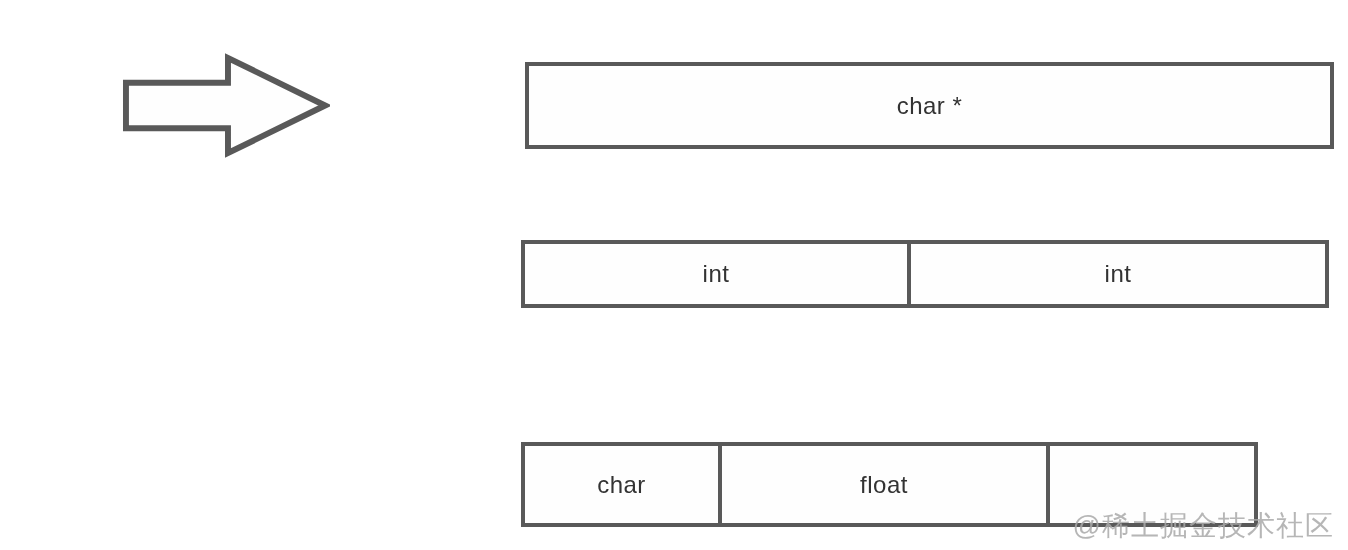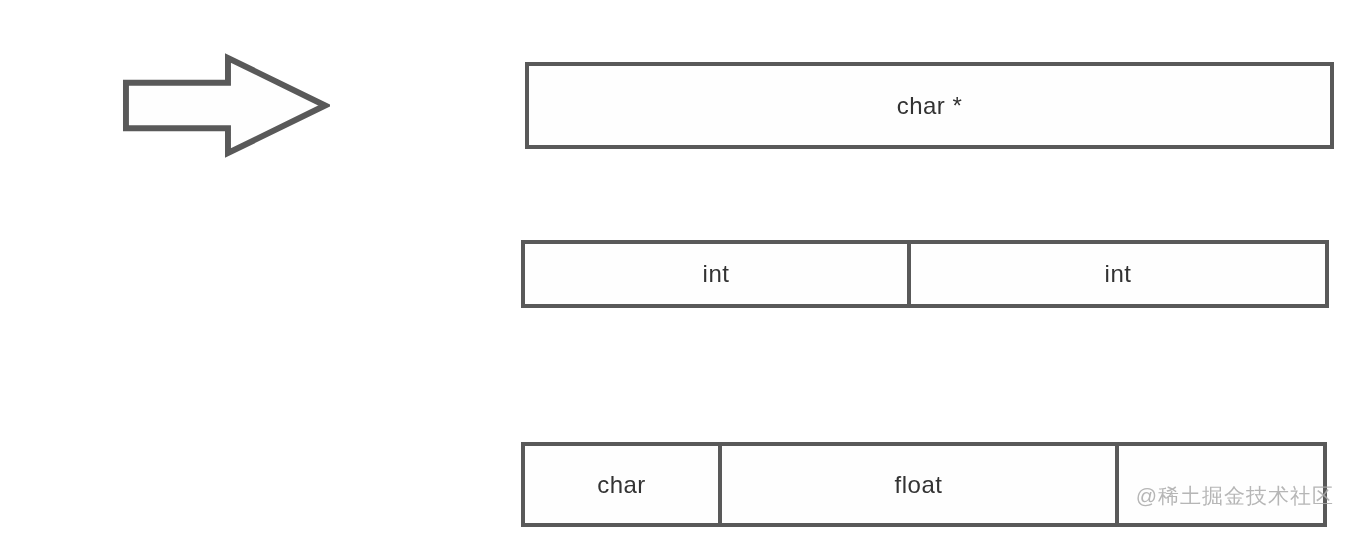--- a/index.html
+++ b/index.html
@@ -55,27 +55,27 @@
   .cell-label {
     font-size: 24px;
     color: var(--text);
     letter-spacing: 0.5px;
     white-space: pre;
   }
   .r1c1 { width: 809px; }
   .r2c1 { width: 390px; }
   .r2c2 { width: 422px; }
   .r3c1 { width: 201px; }
-  .r3c2 { width: 401px; }
+  .r3c2 { width: 332px; }
   .r3c3 { width: 212px; }
   .watermark {
     position: absolute;
     right: 14px;
-    top: 482px;
-    font-size: 21px;
+    top: 507px;
+    font-size: 28px;
     letter-spacing: 1px;
     color: var(--watermark);
     opacity: 0.85;
     z-index: 5;
   }
 </style>
 </head>
 <body>
 
 <div class="canvas">

